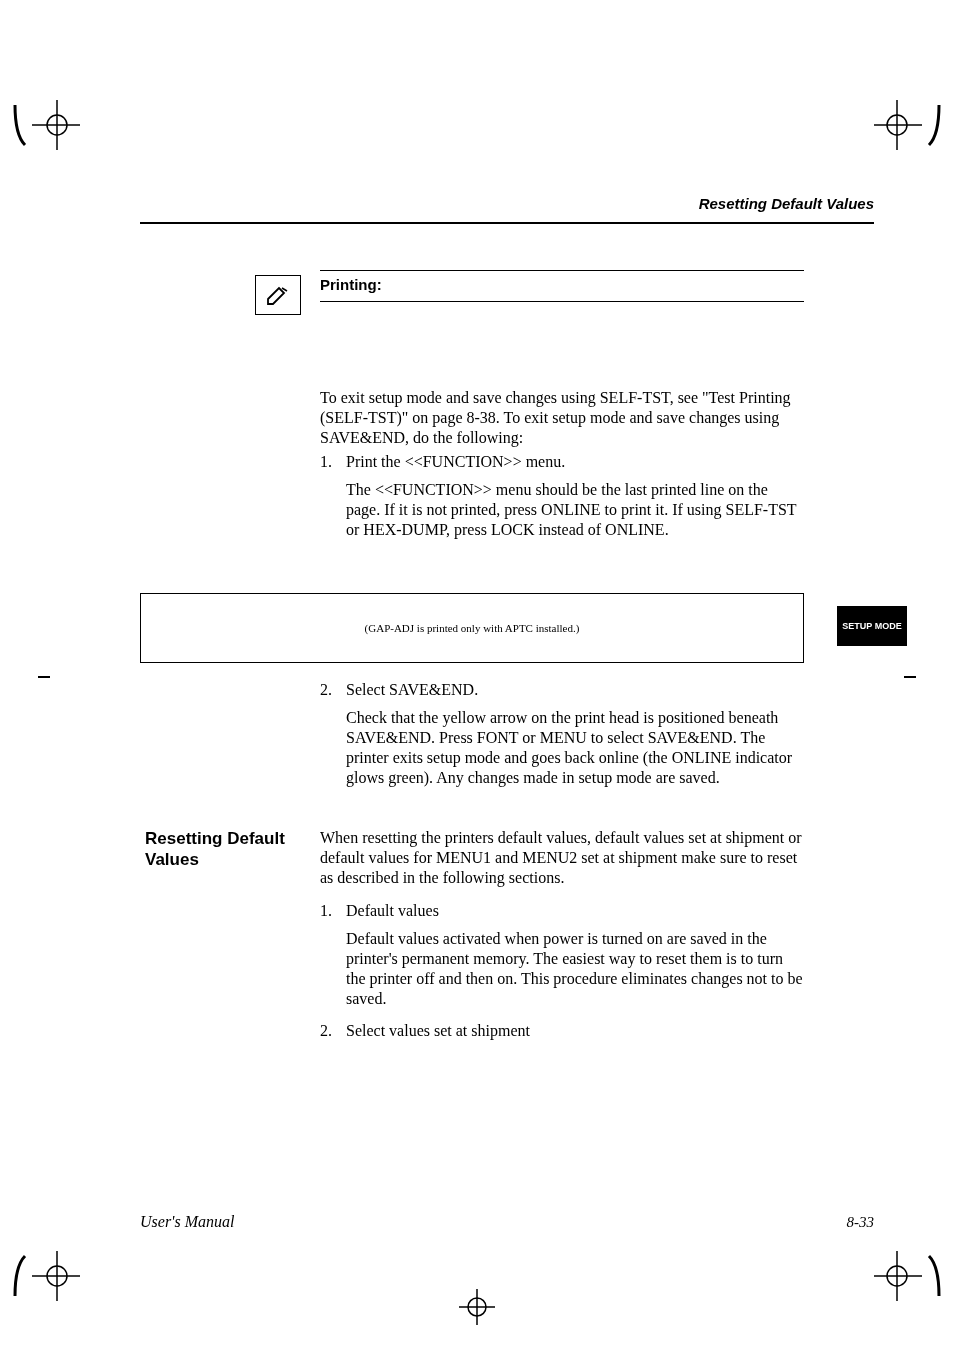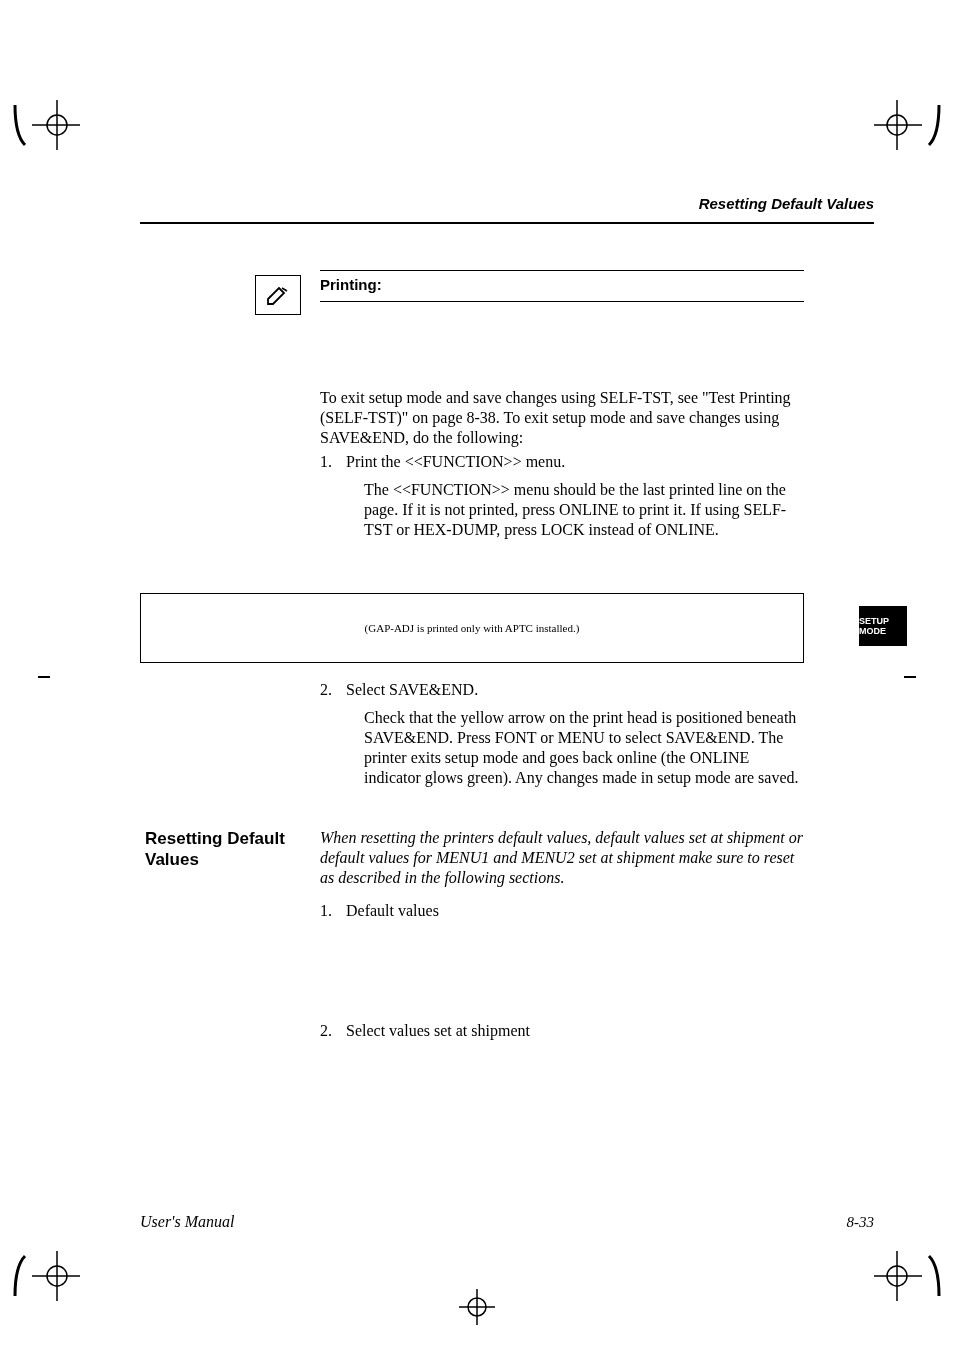--- a/index.html
+++ b/index.html
@@ -62,40 +62,40 @@
     right: 150px;
     font-size: 16px;
     line-height: 1.25;
   }
   .important-block { top: 276px; }
   .important-block .rule-top { border-top: 1.2px solid #000; margin-bottom:4px; width:100%; }
   .important-block .rule-bot { border-top: 1.2px solid #000; margin-top:6px; width:100%; }
   .bold-sans { font-family: Arial, Helvetica, sans-serif; font-weight: bold; font-size:15px;}
   .list-num { display:flex; gap:10px; }
   .list-num .n { min-width: 16px; }
-  .sub { margin-left: 44px; margin-top:8px;}
+  .sub { margin-left: 26px; margin-top:8px;}
 
   .function-box {
     position: absolute;
     left: 140px;
     right: 150px;
     top: 593px;
     height: 68px;
     border: 1.2px solid #000;
     display:flex;
     align-items:center;
     justify-content:center;
     font-size: 11px;
   }
 
   .tab {
     position: absolute;
     right: 47px;
     top: 606px;
-    width: 48px;
+    width: 70px;
     height: 40px;
     background: #000;
     color: #fff;
     font-family: Arial, Helvetica, sans-serif;
     font-weight: bold;
     font-size: 9px;
     display:flex;
     align-items:center;
     justify-content:center;
   }
@@ -204,27 +204,28 @@
 <div class="body-col" style="top:680px;">
   <div class="list-num">
     <span class="n">2.</span>
     <span>Select SAVE&amp;END.</span>
   </div>
   <div class="sub">Check that the yellow arrow on the print head is positioned beneath SAVE&amp;END. Press FONT or MENU to select SAVE&amp;END. The printer exits setup mode and goes back online (the ONLINE indicator glows green). Any changes made in setup mode are saved.</div>
 </div>
 
 <div class="side-heading" style="top:828px;">Resetting Default Values</div>
 
-<div class="body-col" style="top:828px;font-style:italic;">When resetting the printers default values, default values set at shipment or default values for MENU1 and MENU2 set at shipment make sure to reset as described in the following sections.</div>
+<div class="body-col" style="top:828px;">When resetting the printers default values, default values set at shipment or default values for MENU1 and MENU2 set at shipment make sure to reset as described in the following sections.</div>
 
 <div class="body-col" style="top:901px;">
   <div class="list-num">
     <span class="n">1.</span>
     <span>Default values</span>
   </div>
+  <div class="sub">Default values activated when power is turned on are saved in the printer's permanent memory. The easiest way to reset them is to turn the printer off and then on. This procedure eliminates changes not to be saved.</div>
 </div>
 
 <div class="body-col" style="top:1021px;">
   <div class="list-num">
     <span class="n">2.</span>
     <span>Select values set at shipment</span>
   </div>
 </div>
 
 <div class="footer-left">User's Manual</div>

